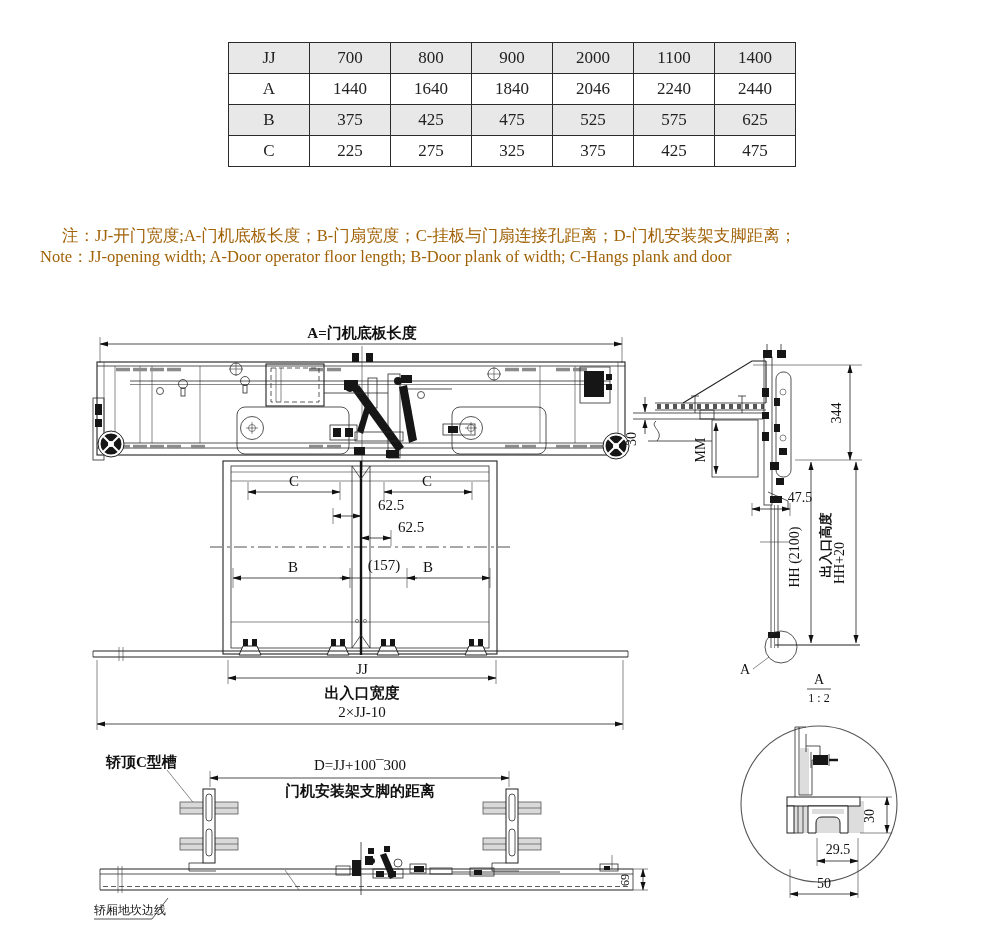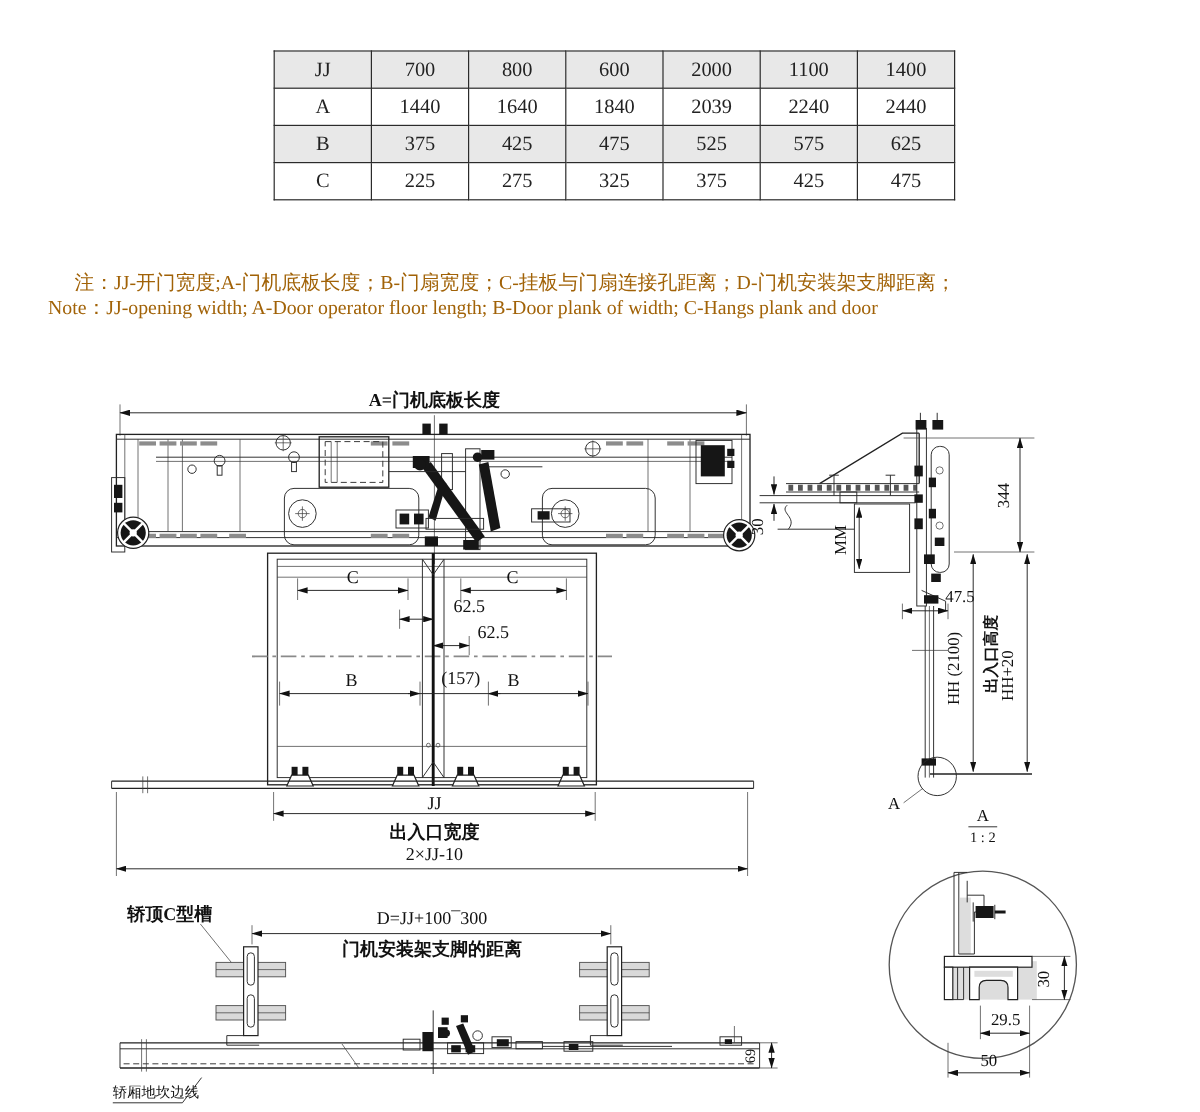--- a/index.html
+++ b/index.html
@@ -47,31 +47,31 @@
 </style>
 </head>
 <body>
 
 <table class="spec-table">
   <tbody id="spec-tbl">
       <tr class="shade">
         <td>JJ</td>
         <td>700</td>
         <td>800</td>
-        <td>600</td>
+        <td>900</td>
         <td>2000</td>
         <td>1100</td>
         <td>1400</td>
       </tr>
       <tr>
         <td>A</td>
         <td>1440</td>
         <td>1640</td>
         <td>1840</td>
-        <td>2039</td>
+        <td>2046</td>
         <td>2240</td>
         <td>2440</td>
       </tr>
       <tr class="shade">
         <td>B</td>
         <td>375</td>
         <td>425</td>
         <td>475</td>
         <td>525</td>
         <td>575</td>

